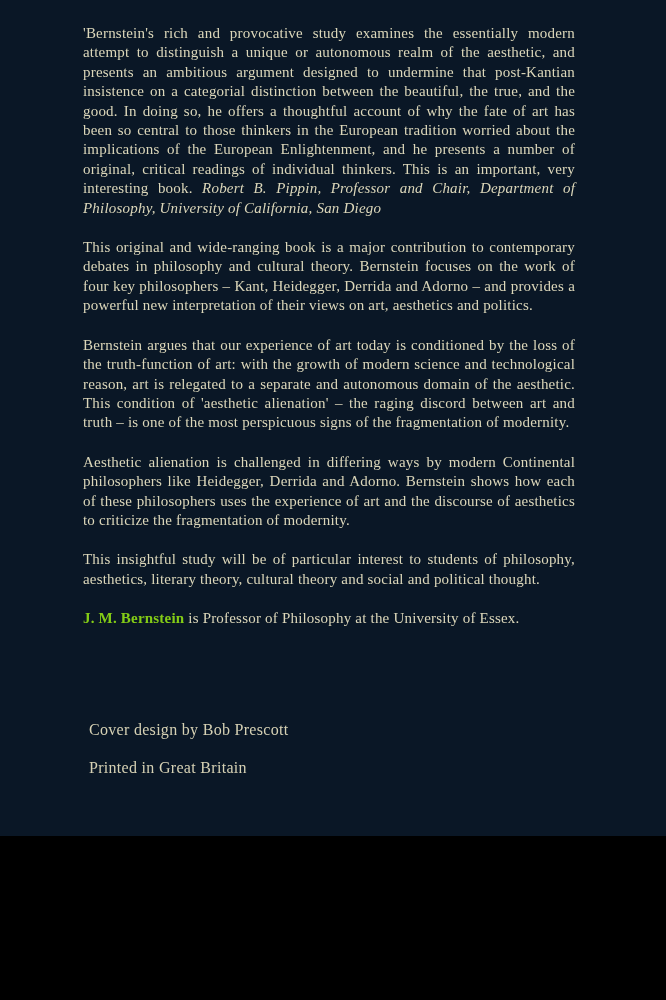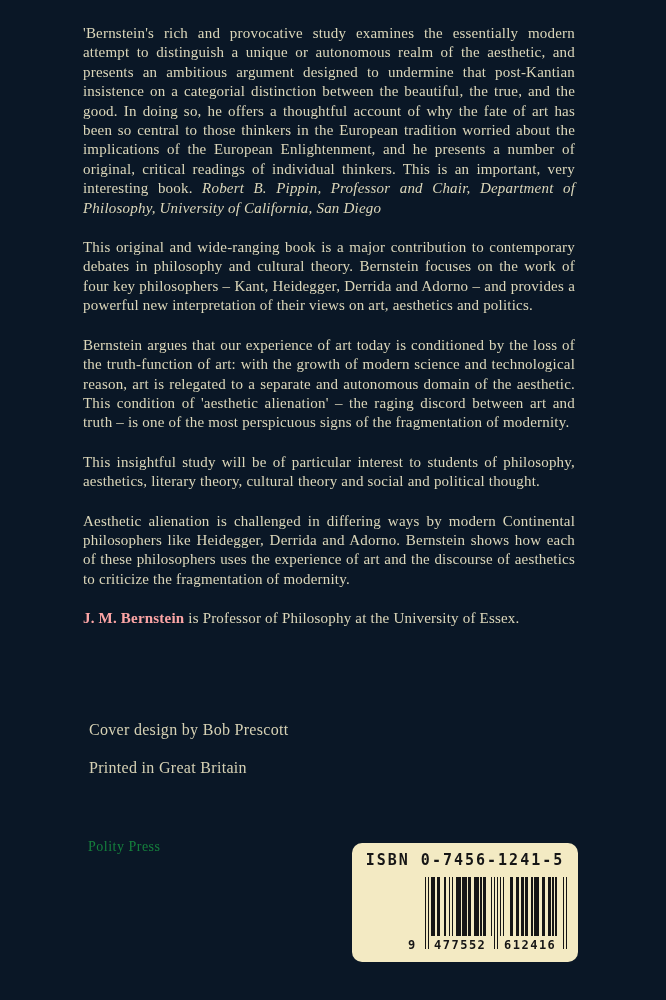--- a/index.html
+++ b/index.html
@@ -1,38 +1,38 @@
 <!DOCTYPE html>
 <html><head>
 <meta charset="utf-8">
 <style>
   html,body{margin:0;padding:0;background:#000;}
   .cover{
     position:relative;
-    width:666px;height:1000px;
+    width:666px;height:836px;
     background:#0a1726;
     overflow:hidden;
     font-family:"Liberation Serif", serif;
   }
   .text-block{
     position:absolute;
     left:83px; top:24px;
     width:492px;
     color:#dcd7ba;
   }
   .text-block p{
     margin:0 0 20px 0;
     font-size:15px;
     line-height:19.4px;
     text-align:justify;
     letter-spacing:0.2px;
   }
   .attrib{ font-style:italic; }
   .author-line{ text-align:left !important; }
-  .author-line strong{ font-weight:bold; color:#fca5a5; }
+  .author-line strong{ font-weight:bold; color:#84cc16; }
   .credits{
     position:absolute;
     left:89px; top:721px;
     color:#d6d1b4;
     font-size:16px;
     letter-spacing:0.3px;
   }
   .credits p{ margin:0 0 20px 0; }
   .publisher{
     position:absolute;
@@ -81,23 +81,23 @@
 
 <div class="cover">
 
   <div class="text-block">
     <p><span>'Bernstein's rich and provocative study examines the essentially modern attempt to distinguish a unique or autonomous realm of the aesthetic, and presents an ambitious argument designed to undermine that post-Kantian insistence on a categorial distinction between the beautiful, the true, and the good. In doing so, he offers a thoughtful account of why the fate of art has been so central to those thinkers in the European tradition worried about the implications of the European Enlightenment, and he presents a number of original, critical readings of individual thinkers. This is an important, very interesting book. </span><span class="attrib">Robert B. Pippin, Professor and Chair, Department of Philosophy, University of California, San Diego</span></p>
 
     <p>This original and wide-ranging book is a major contribution to contemporary debates in philosophy and cultural theory. Bernstein focuses on the work of four key philosophers – Kant, Heidegger, Derrida and Adorno – and provides a powerful new interpretation of their views on art, aesthetics and politics.</p>
 
     <p>Bernstein argues that our experience of art today is conditioned by the loss of the truth-function of art: with the growth of modern science and technological reason, art is relegated to a separate and autonomous domain of the aesthetic. This condition of 'aesthetic alienation' – the raging discord between art and truth – is one of the most perspicuous signs of the fragmentation of modernity.</p>
 
+    <p>Aesthetic alienation is challenged in differing ways by modern Continental philosophers like Heidegger, Derrida and Adorno. Bernstein shows how each of these philosophers uses the experience of art and the discourse of aesthetics to criticize the fragmentation of modernity.</p>
+
     <p>This insightful study will be of particular interest to students of philosophy, aesthetics, literary theory, cultural theory and social and political thought.</p>
-
-    <p>Aesthetic alienation is challenged in differing ways by modern Continental philosophers like Heidegger, Derrida and Adorno. Bernstein shows how each of these philosophers uses the experience of art and the discourse of aesthetics to criticize the fragmentation of modernity.</p>
 
     <p class="author-line"><strong>J. M. Bernstein</strong><span> is Professor of Philosophy at the University of Essex.</span></p>
   </div>
 
   <div class="credits">
     <p>Cover design by Bob Prescott</p>
     <p>Printed in Great Britain</p>
   </div>
 
   <div class="publisher">Polity Press</div>

